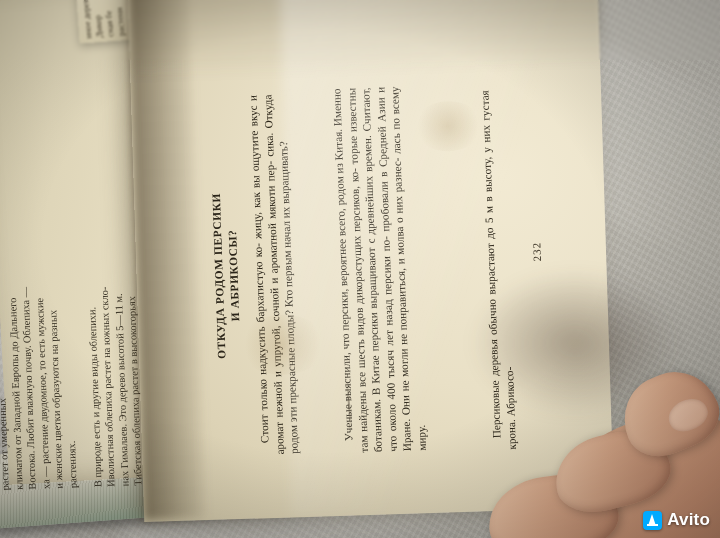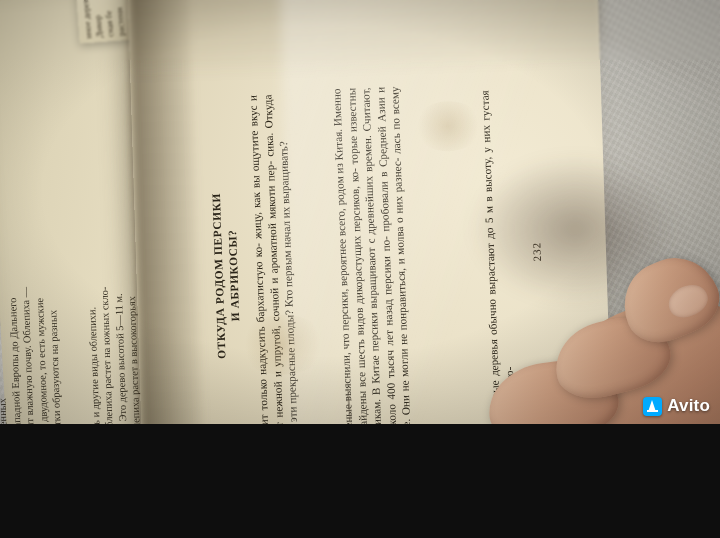--- a/index.html
+++ b/index.html
@@ -3,21 +3,21 @@
 <meta charset="utf-8">
 <style>
   html, body {
     margin: 0;
     padding: 0;
     background: #0e0e0e;
   }
   #scene {
     position: relative;
     width: 720px;
-    height: 424px;
+    height: 538px;
     overflow: hidden;
     font-family: "Liberation Serif", serif;
     background: #b9b6ae;
   }
 
   
   .backdrop {
     position: absolute;
     inset: 0;
     background:

